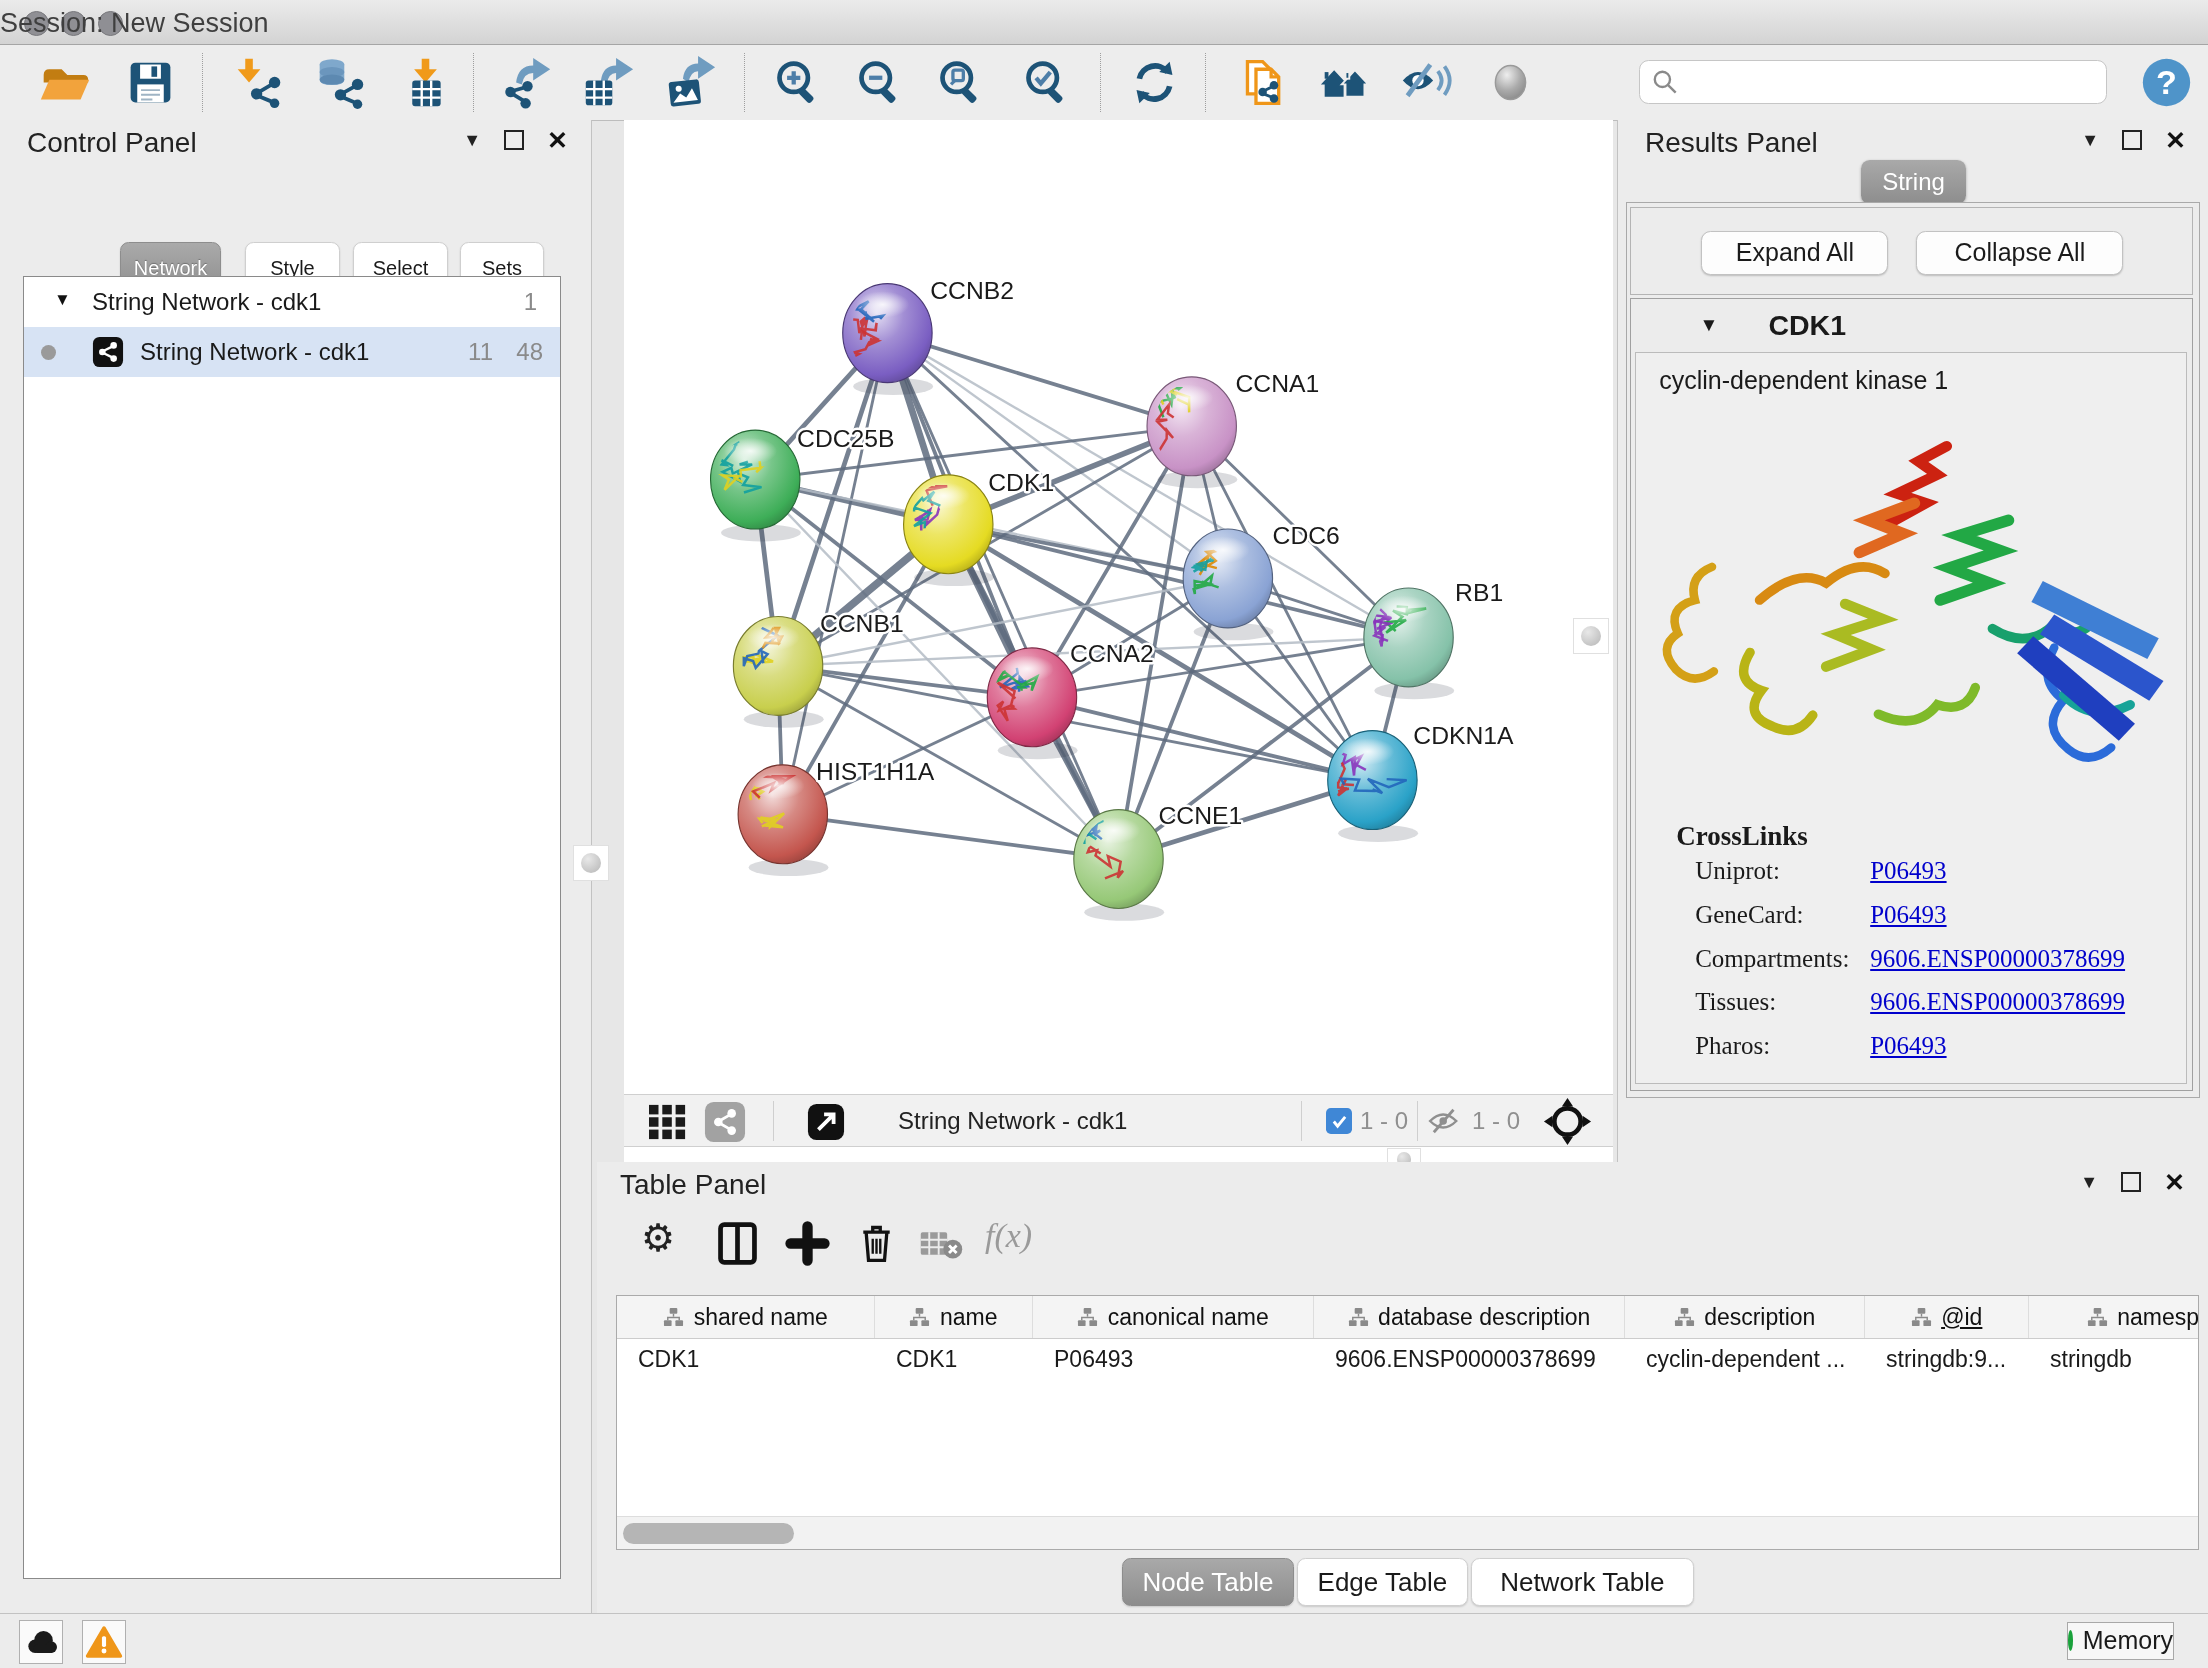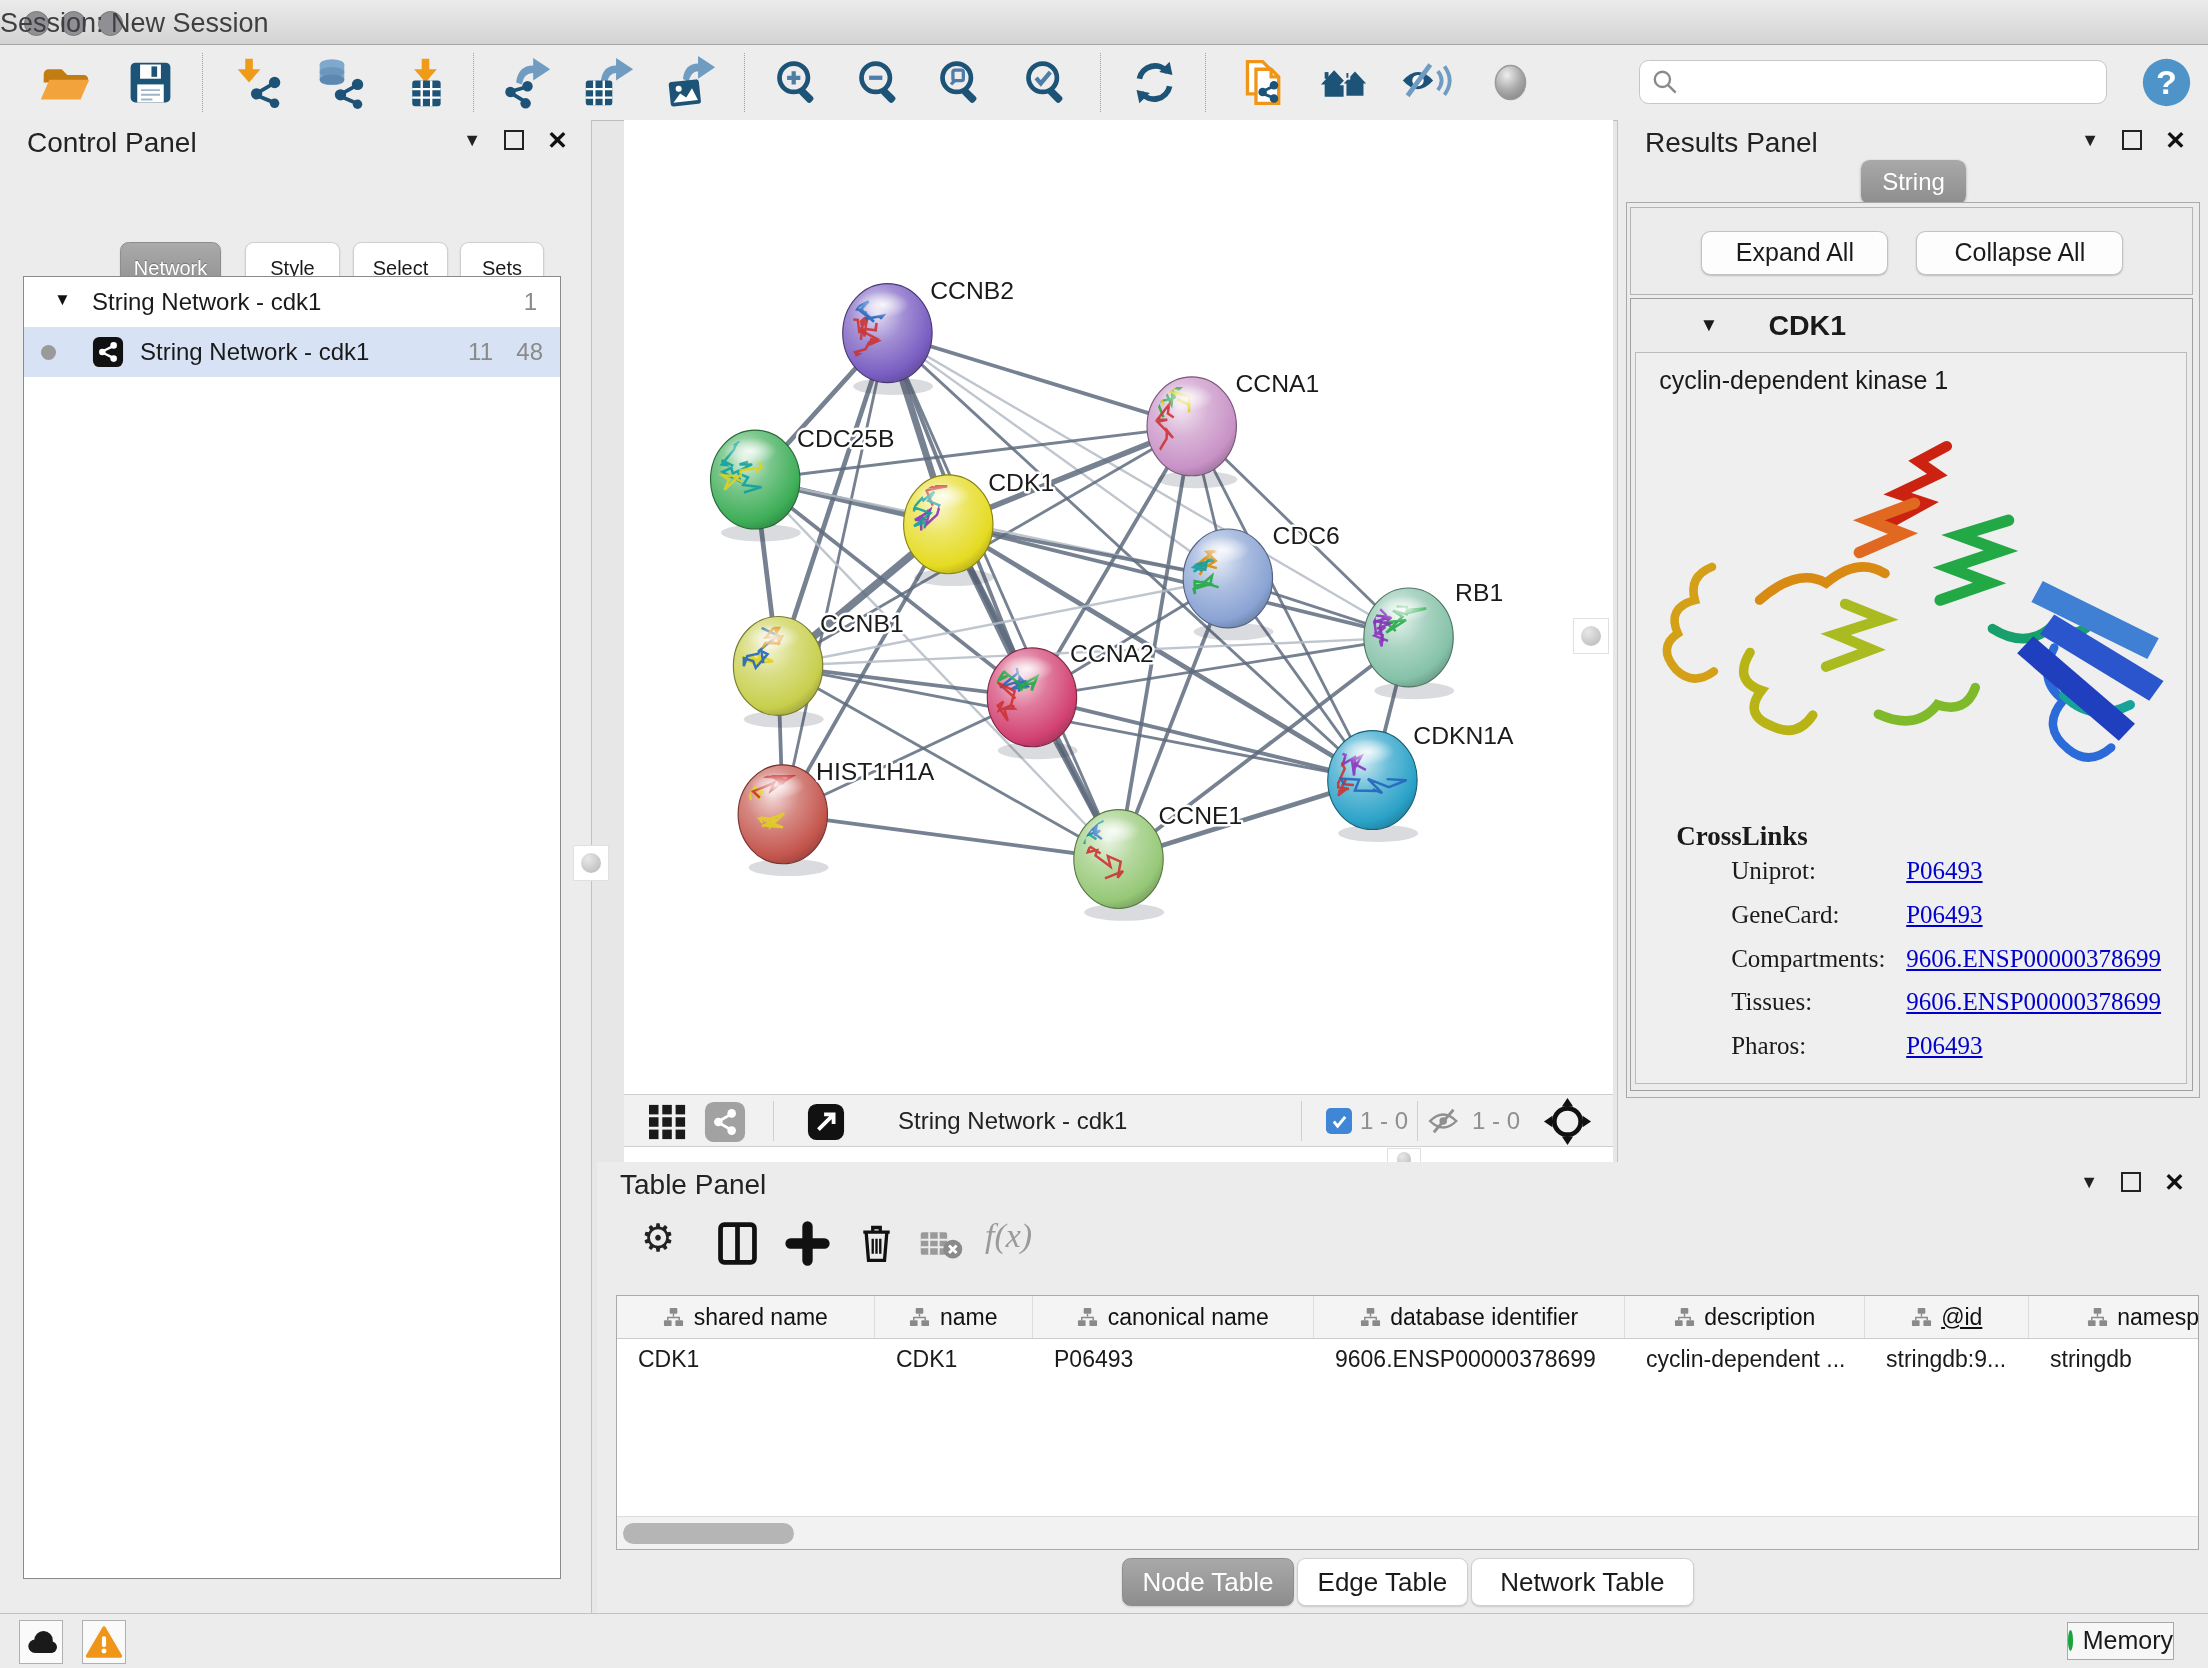--- a/index.html
+++ b/index.html
@@ -86,21 +86,21 @@
   .rp-genebox{position:absolute;left:3.8px;top:95px;width:563px;height:793px;border:1.9px solid #a0a0a0;
       background:#ececec;box-sizing:border-box;}
   .rp-gene-header{position:absolute;left:0;top:0;width:100%;height:53px;}
   .rp-gene-caret{position:absolute;left:68px;top:15px;font-size:19px;}
   .rp-gene-name{position:absolute;left:137px;top:9.5px;font-size:28.5px;font-weight:bold;}
   .rp-inner{position:absolute;left:3.8px;top:53px;width:552px;height:732px;border:1px solid #bbb;
       background:#efefef;box-sizing:border-box;}
   .rp-desc{position:absolute;left:23px;top:13.3px;font-size:25px;}
   .crosslinks-title{position:absolute;left:40px;top:468px;font-size:27px;font-weight:bold;
       font-family:"Liberation Serif",serif;}
-  .cl-row{position:absolute;left:59px;width:476px;height:44px;font-family:"Liberation Serif",serif;font-size:25px;margin-left:36px;}
+  .cl-row{position:absolute;left:59px;width:476px;height:44px;font-family:"Liberation Serif",serif;font-size:25px;}
   .cl-label{position:absolute;left:0;}
   .cl-value{position:absolute;left:175px;color:#0000cc;text-decoration:underline;cursor:pointer;}
   
   .table-panel{position:absolute;left:597px;top:1162px;width:1611px;height:451px;background:#ececec;}
   .tp-toolbar{position:absolute;left:0;top:42px;width:100%;height:80px;background:#ececec;}
   .tp-tool{position:absolute;top:15px;width:49px;height:49px;cursor:pointer;}
   .fx{position:absolute;left:388px;top:13.3px;font-family:"Liberation Serif",serif;font-style:italic;
       font-size:34px;color:#9a9a9a;}
   .tbl{position:absolute;left:19px;top:133px;width:1583px;height:255px;background:#fff;
       border:1px solid #aaa;box-sizing:border-box;overflow:hidden;}
@@ -828,21 +828,21 @@
           </div>
           <div class="th" style="width: 311px;">
             <svg width="21" height="21" viewBox="0 0 22 22">
               <g fill="#8a8a8a">
                 <rect x="7" y="1" width="8" height="6" rx="1"></rect>
                 <rect x="1" y="14" width="8" height="6" rx="1"></rect>
                 <rect x="13" y="14" width="8" height="6" rx="1"></rect>
               </g>
               <path d="M11 7 v3 M5 14 v-3 h12 v3" stroke="#8a8a8a" stroke-width="1.5" fill="none"></path>
             </svg>
-            <span>database identifier</span>
+            <span>database description</span>
           </div>
           <div class="th" style="width: 240px;">
             <svg width="21" height="21" viewBox="0 0 22 22">
               <g fill="#8a8a8a">
                 <rect x="7" y="1" width="8" height="6" rx="1"></rect>
                 <rect x="1" y="14" width="8" height="6" rx="1"></rect>
                 <rect x="13" y="14" width="8" height="6" rx="1"></rect>
               </g>
               <path d="M11 7 v3 M5 14 v-3 h12 v3" stroke="#8a8a8a" stroke-width="1.5" fill="none"></path>
             </svg>

